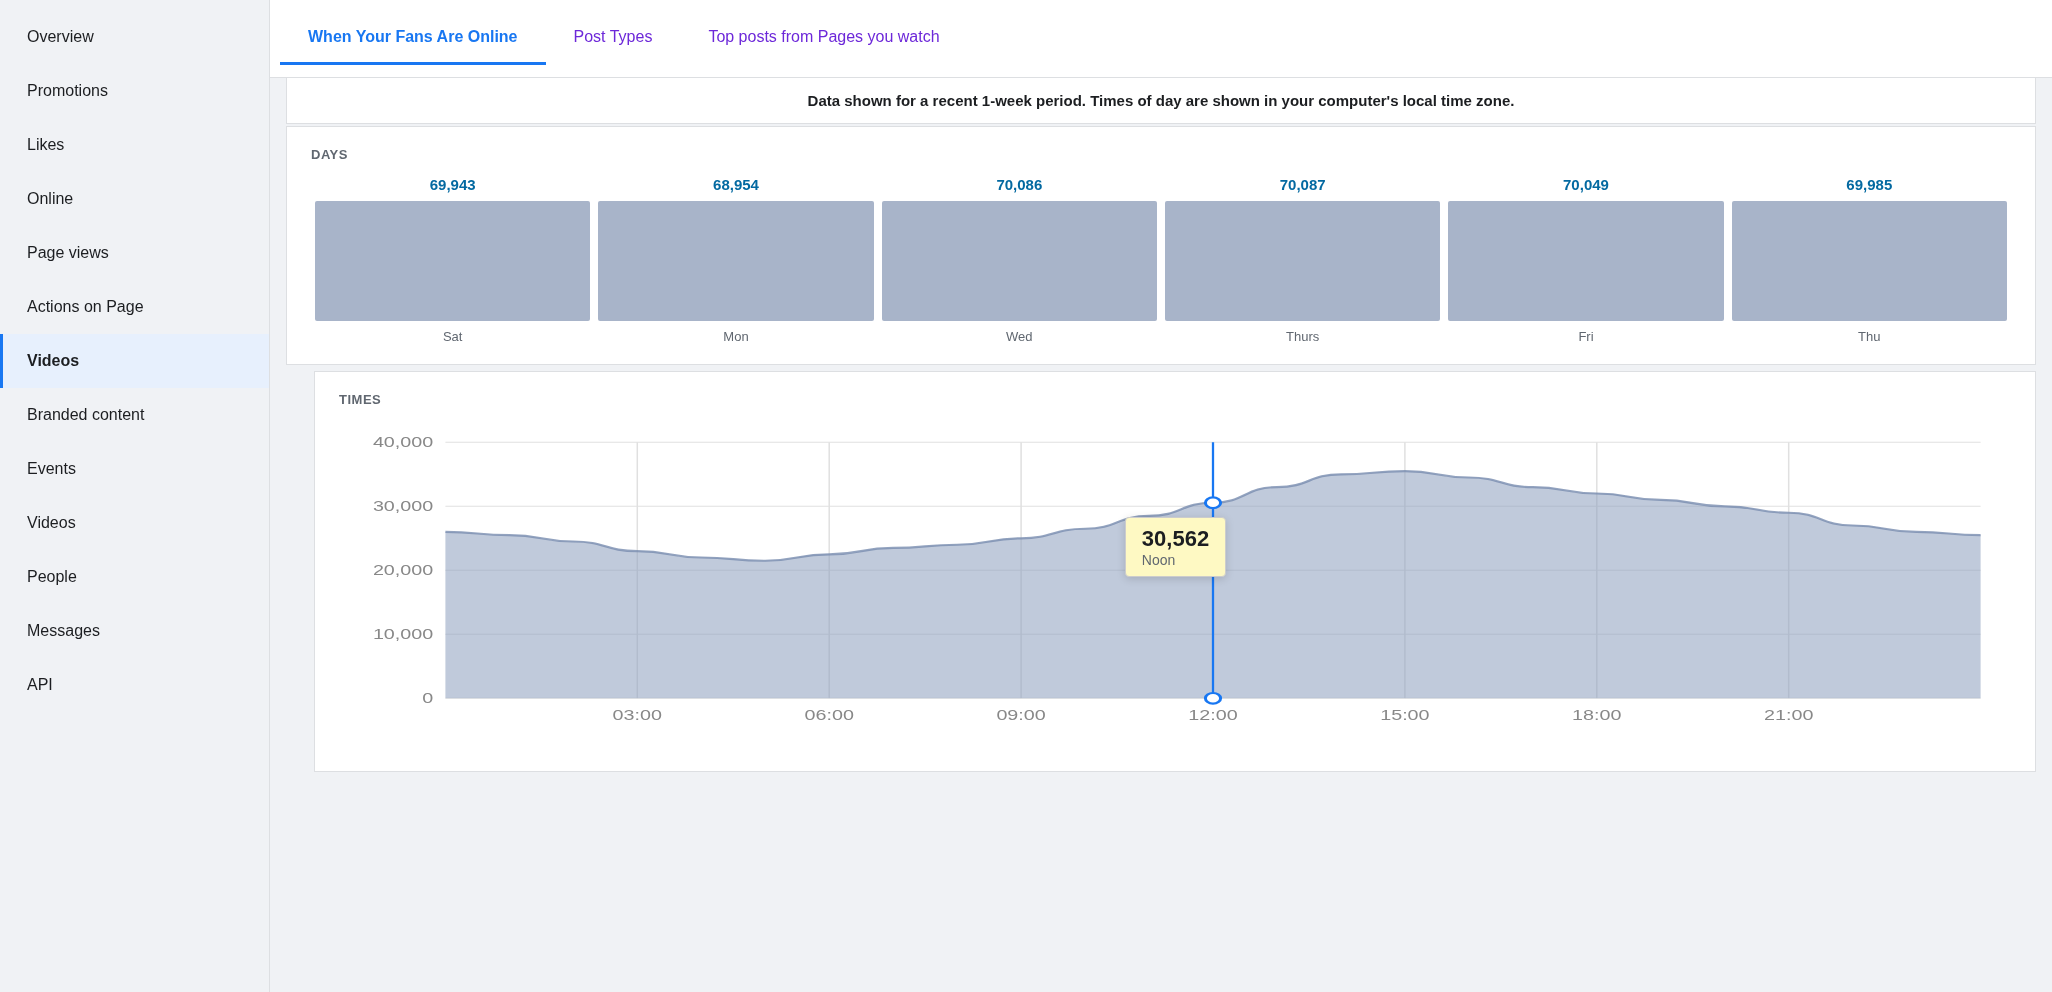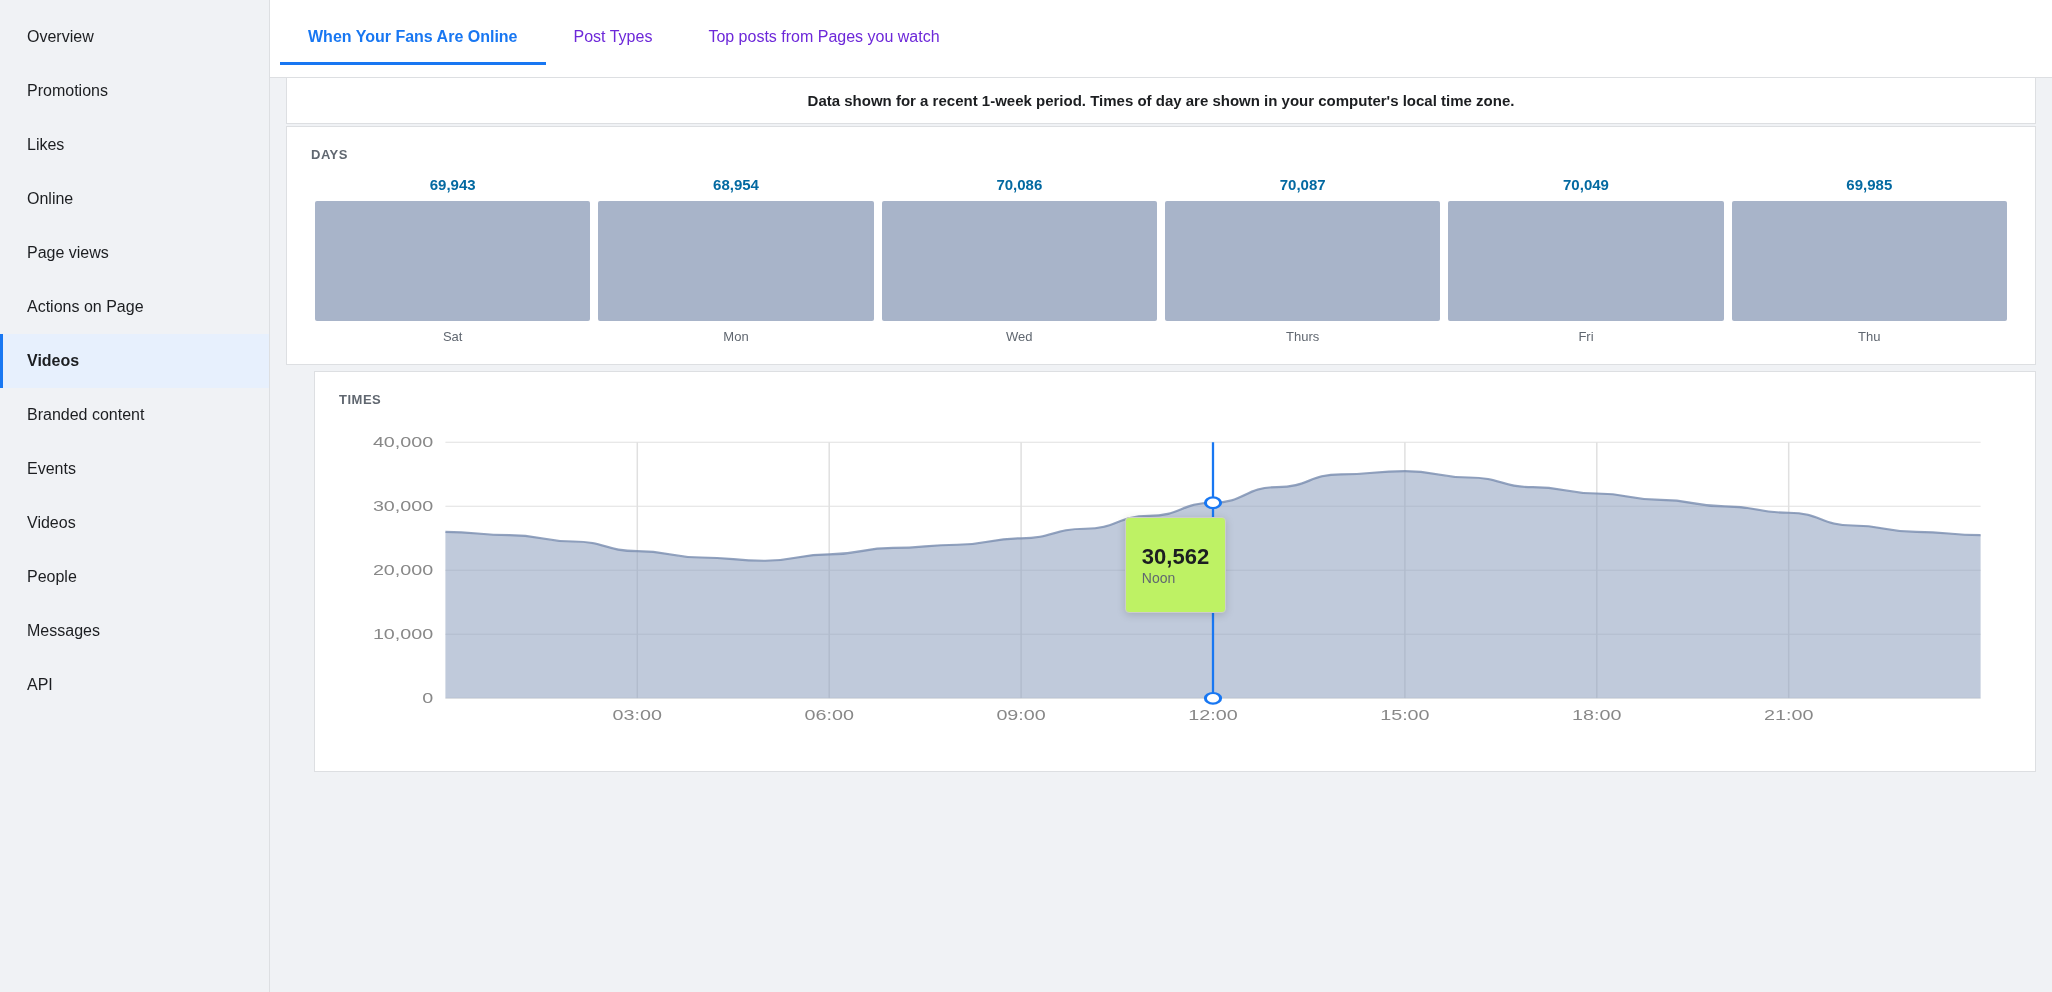--- a/index.html
+++ b/index.html
@@ -133,24 +133,24 @@
       margin-top: 10px;
     }
     svg.area-chart {
       width: 100%;
       height: 100%;
       overflow: visible;
     }
     
     .tooltip {
       position: absolute;
-      background: #bef264;
+      background: #fef9c3;
       border: 1px solid #ccc;
       border-radius: 4px;
-      padding: 26px 16px;
+      padding: 8px 16px;
       box-shadow: 0 2px 8px rgba(0,0,0,0.15);
       pointer-events: none;
     }
     .tooltip-value {
       font-size: 22px;
       font-weight: 700;
       color: #1c1e21;
     }
     .tooltip-label {
       font-size: 14px;

